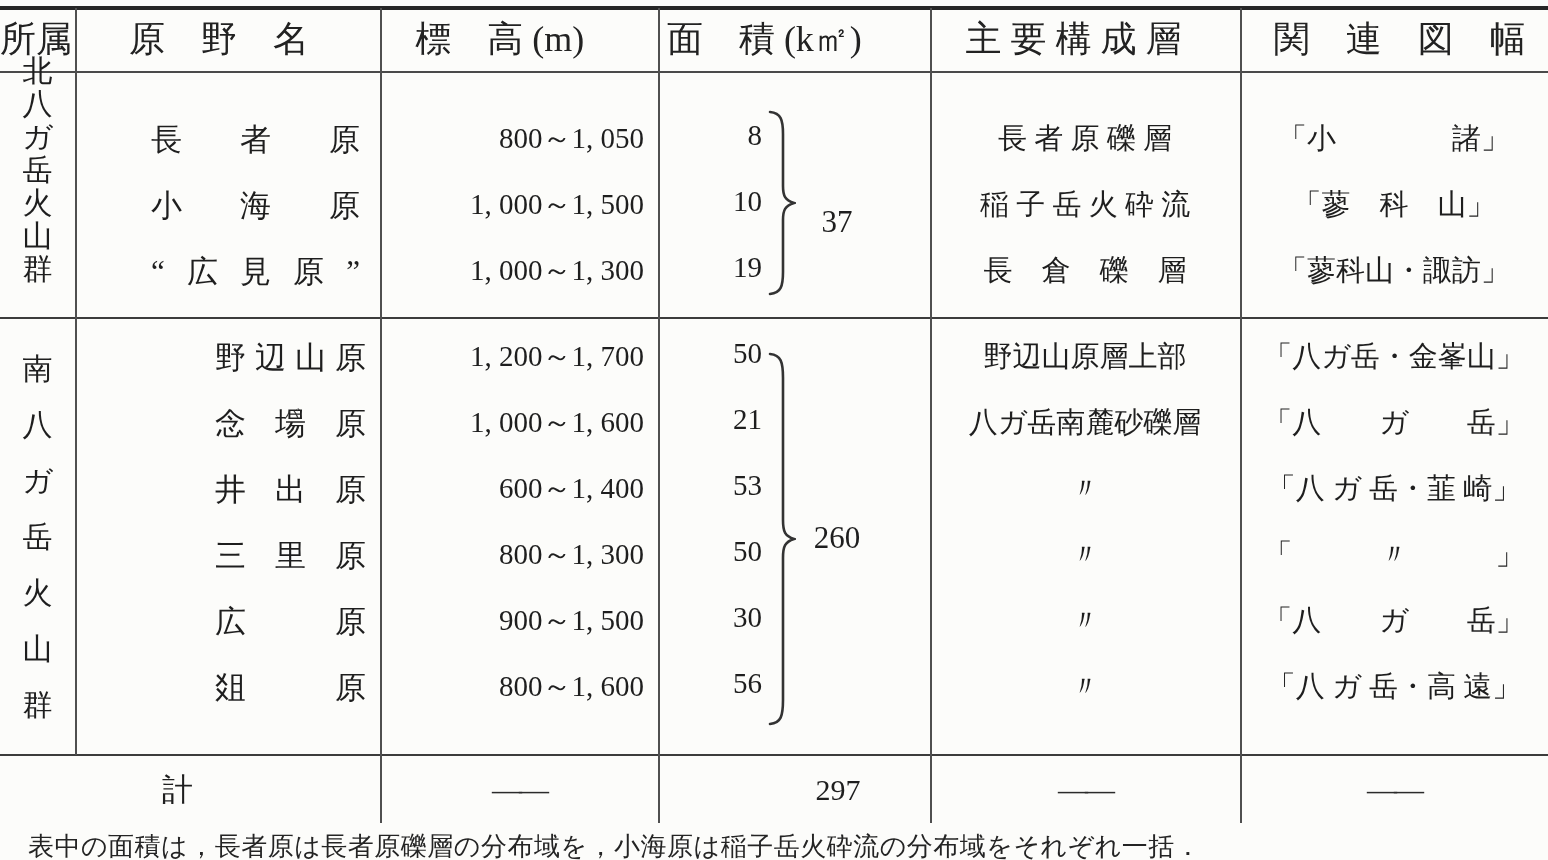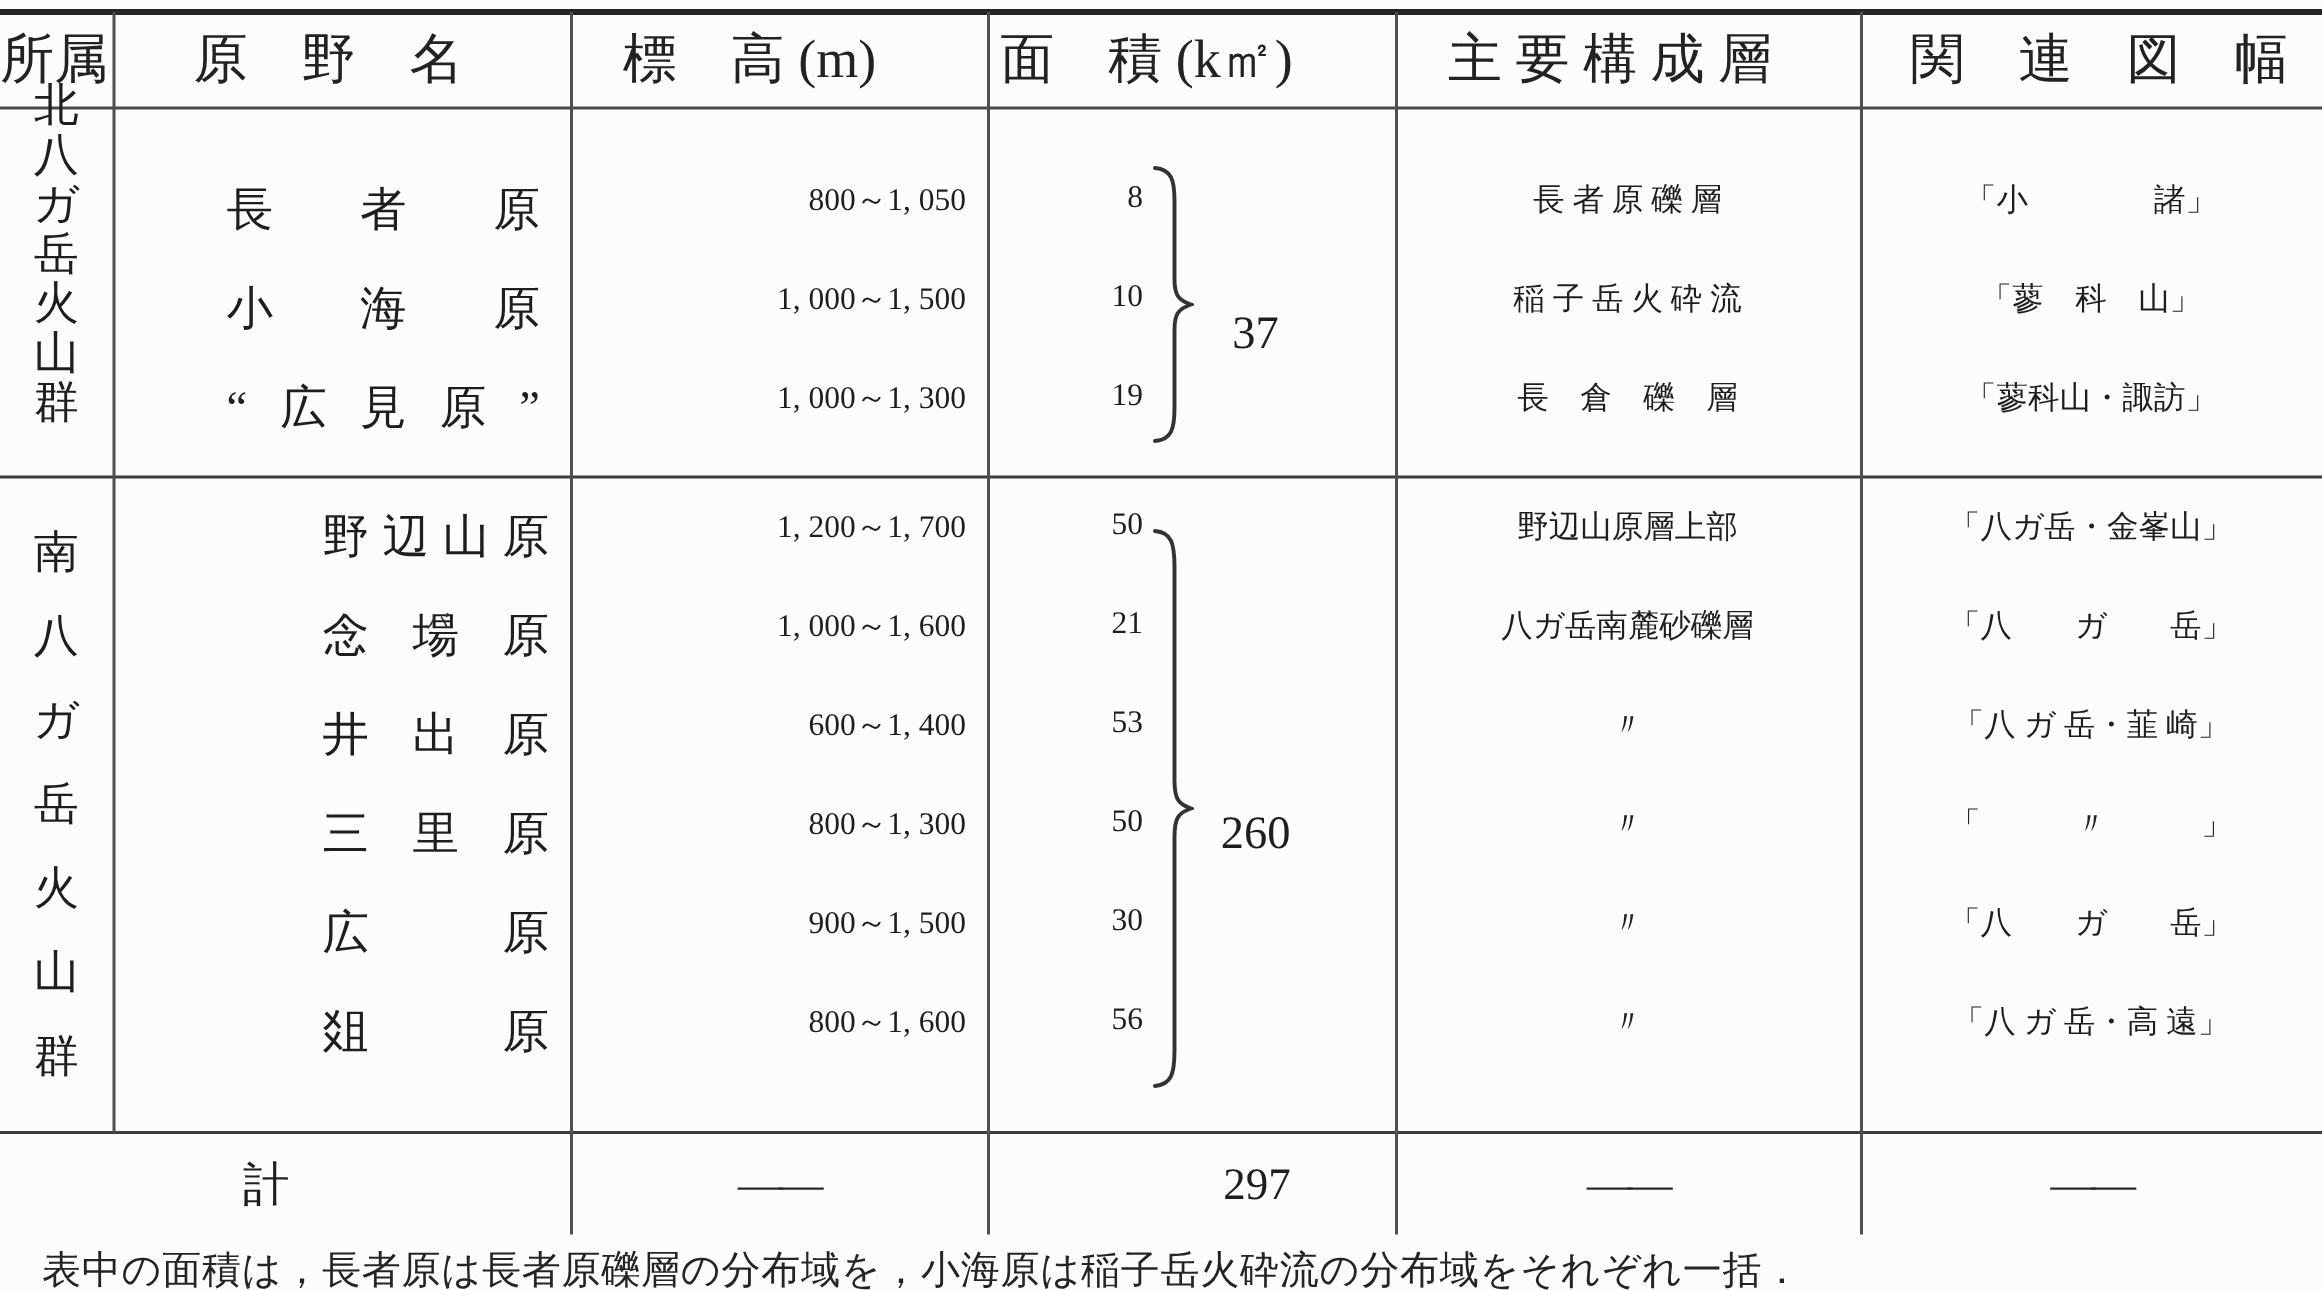--- a/index.html
+++ b/index.html
@@ -37,39 +37,39 @@
             display:flex; align-items:center; justify-content:center; }
   .glabel span { display:block; width:33px; font-size:30px; text-align:center;
                  word-break:break-all; }
   .band-g1 .glabel span { line-height:33px; }
   .band-g2 .glabel span { line-height:56px; }
   
   .rows { position:absolute; left:75px; top:0; width:1473px; }
   .band-g1 .rows { padding-top:47px; }
   .band-g2 .rows { padding-top:18px; }
   .trow { position:relative; display:flex; align-items:flex-start; height:66px; }
-  .cell { font-size:21px; }
+  .cell { font-size:29px; }
   .cell-name  { width:305px; font-size:31px; text-align:justify; text-align-last:justify; }
   .band-g1 .cell-name { padding:0 20px 0 76px; }
   .band-g2 .cell-name { padding:0 14px 0 140px; }
   .cell-elev  { width:278px; text-align:right; padding-right:14px; }
   .cell-area  { width:272px; }
   .area-num   { display:block; width:104px; text-align:right; }
   .cell-layer { width:310px; text-align:center; white-space:pre; }
   .cell-map   { width:308px; text-align:center; white-space:pre; }
   .furigana { position:absolute; left:217px; top:2px; transform:translateX(-50%);
               font-size:15px; color:#333; }
   
   .brace { position:absolute; left:766px; }
   .brace-g1 { top:38px; }
   .brace-g2 { top:33px; }
   .sum { position:absolute; left:792px; width:90px; height:40px; line-height:40px;
          text-align:center; font-size:31px; }
   .sum-g1 { top:110px;margin-top:20px; }
-  .sum-g2 { top:216px; }
+  .sum-g2 { top:199px; }
   
   .total-label { width:380px; text-align:center; padding-right:25px; font-size:31px; }
   .tcell { text-align:center; font-size:30px; }
   .tc-elev { width:278px; } .tc-area { width:272px; }
   .tc-layer { width:310px; } .tc-map { width:308px; }
   .dash { letter-spacing:-3px; color:#2b2b2b; }
   .total-area { position:absolute; left:793px; top:14px; width:90px; height:40px;
                 line-height:40px; text-align:center; font-size:30px; }
   
   .footnote { position:absolute; left:28px; top:829px; font-size:26px;

